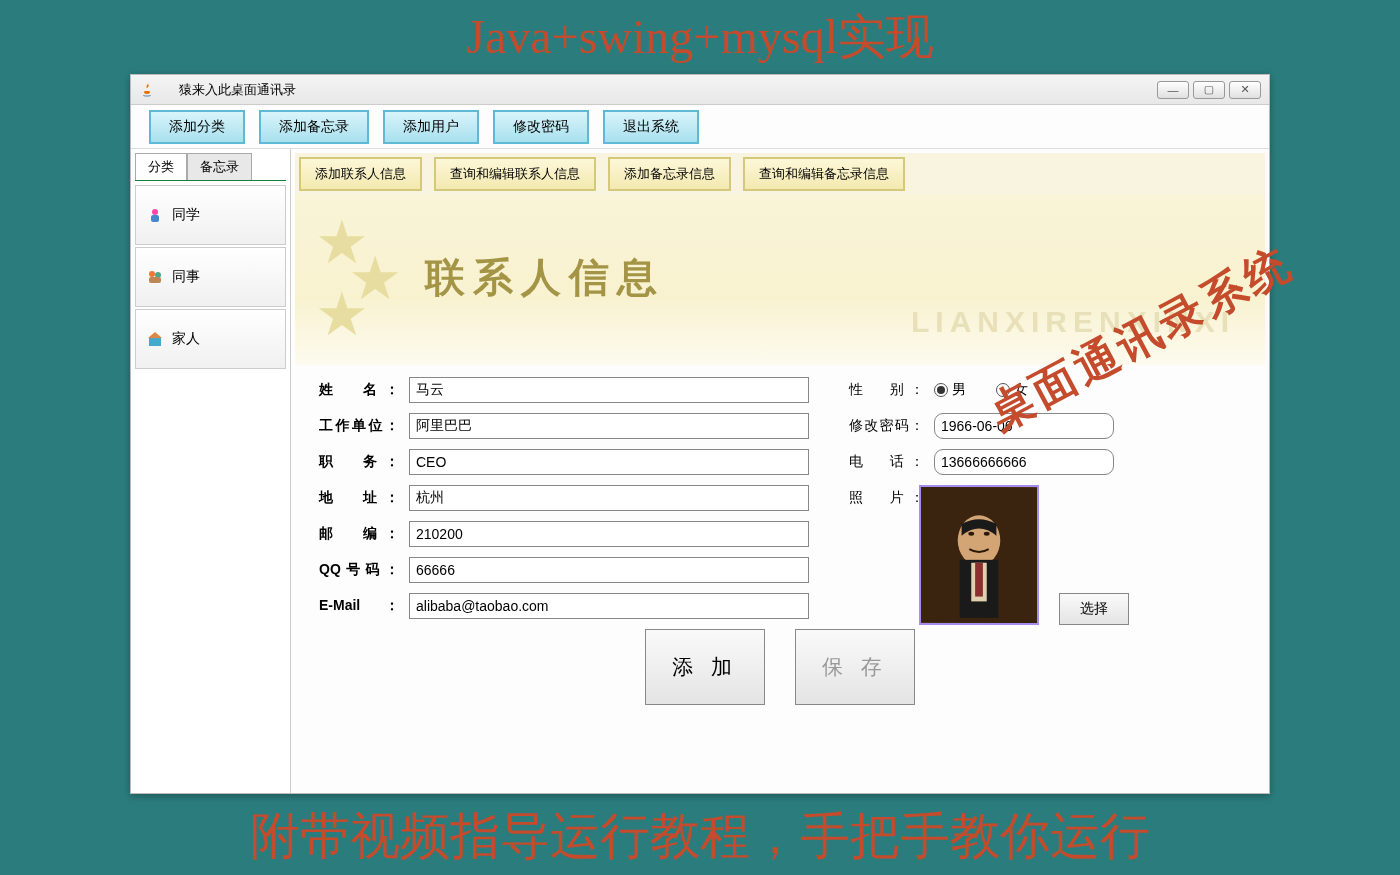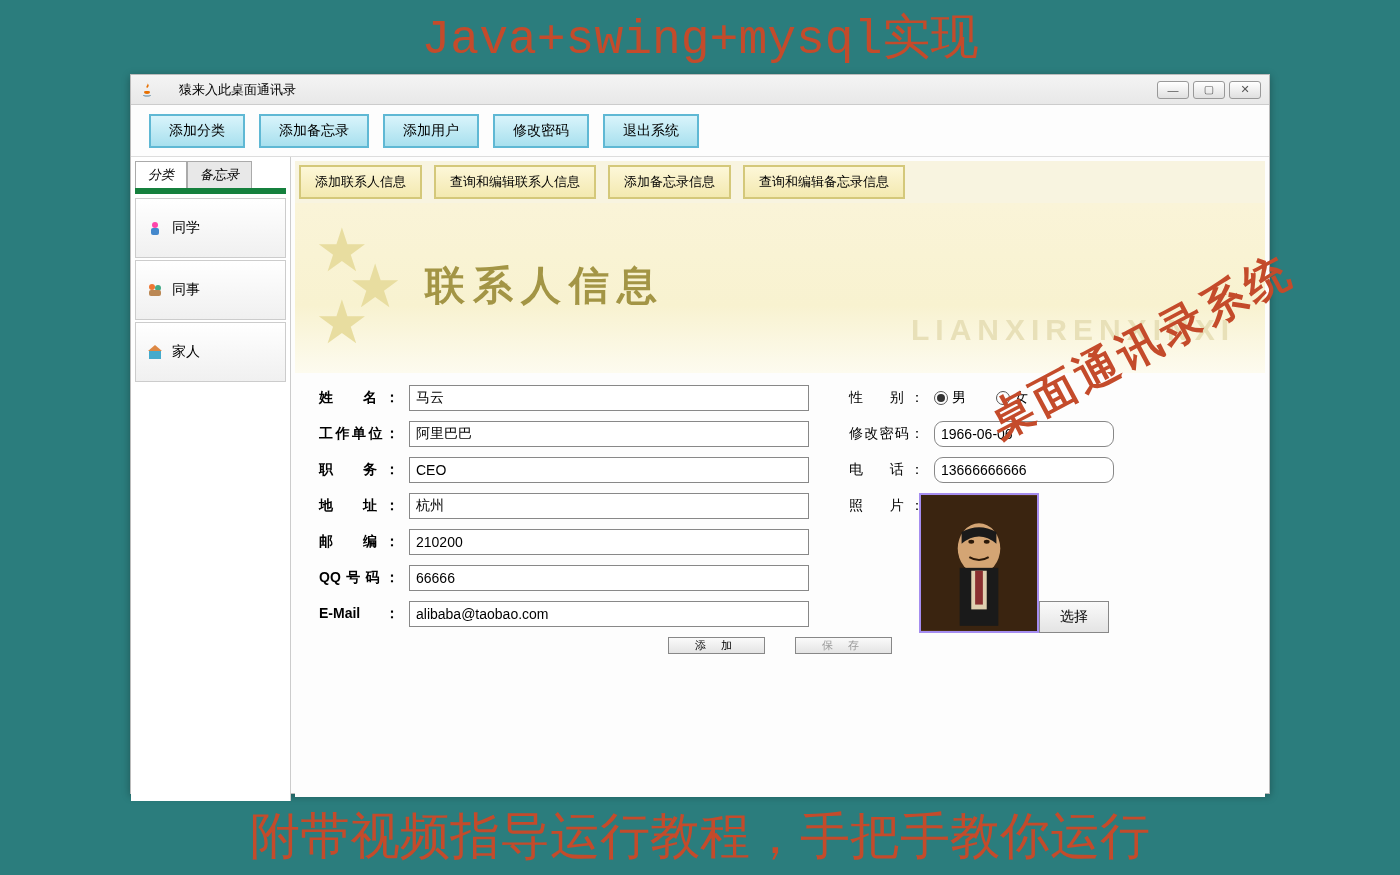--- a/index.html
+++ b/index.html
@@ -9,21 +9,21 @@
       width: 1400px;
       height: 875px;
       position: relative;
       overflow: hidden;
     }
     .header-text {
       text-align: center;
       color: #c44b2b;
       font-size: 48px;
       font-weight: normal;
-      font-family: Liberation Mono, monospace;
+      font-family: Liberation Serif, serif;
       padding: 5px 0;
     }
     .footer-text {
       position: absolute;
       bottom: 5px;
       width: 100%;
       text-align: center;
       color: #c44b2b;
       font-size: 50px;
     }
@@ -52,21 +52,21 @@
     }
     .win-controls { display: flex; gap: 4px; }
     .win-btn {
       width: 32px; height: 18px;
       border: 1px solid #999; border-radius: 3px;
       background: linear-gradient(#fff,#e0e0e0);
       display: flex; align-items: center; justify-content: center;
       font-size: 11px; color: #555;
     }
     .toolbar {
-      height: 52px;
+      height: 44px;
       background: #fdfdfd;
       border-bottom: 1px solid #ddd;
       display: flex;
       align-items: center;
       padding: 0 18px;
       gap: 14px;
     }
     .tb-btn {
       padding: 6px 18px;
       background: linear-gradient(#d9f4fb, #a8e0ee);
@@ -75,21 +75,21 @@
       cursor: pointer;
       color: #000;
     }
     .content { display: flex; height: calc(100% - 74px); }
     .sidebar {
       width: 160px;
       border-right: 1px solid #ccc;
       background: #fff;
       padding: 4px;
     }
-    .side-tabs { display: flex; border-bottom: 6px solid #15803d; font-style: italic; }
+    .side-tabs { display: flex; border-bottom: 1px solid #15803d; }
     .side-tab {
       padding: 4px 12px;
       font-size: 13px;
       background: #e8e8e8;
       border: 1px solid #aaa;
       border-bottom: none;
       cursor: pointer;
     }
     .side-tab.active { background: #fff; }
     .side-list { margin-top: 4px; }
@@ -221,24 +221,24 @@
       font-size: 14px;
       cursor: pointer;
     }
     .action-row {
       display: flex;
       gap: 30px;
       justify-content: center;
       margin-top: 10px;
     }
     .action-btn {
-      padding: 0 26px;
+      padding: 23px 26px;
       border: 1px solid #888;
       background: linear-gradient(#fafafa,#e4e4e4);
-      font-size: 11px;
+      font-size: 21px;
       letter-spacing: 6px;
       cursor: pointer;
     }
     .action-btn.disabled { color: #999; }
   </style>
 </head>
 <body>
 
 <div class="header-text">Java+swing+mysql实现</div>
 
@@ -363,21 +363,21 @@
           <div class="form-row">
             <span class="form-label">QQ号码：</span>
             <input class="form-input wide-input" value="66666" style="">
           </div>
 
           <div class="form-row">
             <span class="form-label">E-Mail：</span>
             <input class="form-input wide-input" value="alibaba@taobao.com" style="">
           </div>
 
-          <div style="position:absolute; left:600px; top:0; display:flex; align-items:flex-end;">
+          <div style="position:absolute; left:600px; top:0; display:flex; gap:20px; align-items:flex-end;">
             <div class="photo-box">
               <div class="photo-placeholder">
                 <svg viewBox="0 0 120 140" width="120" height="140">
                   <rect width="120" height="140" fill="#3a2410"></rect>
                   <ellipse cx="60" cy="55" rx="22" ry="26" fill="#d4a574"></ellipse>
                   <rect x="40" y="75" width="40" height="60" fill="#1a1a1a"></rect>
                   <rect x="52" y="78" width="16" height="40" fill="#e0d0b0"></rect>
                   <rect x="56" y="78" width="8" height="35" fill="#8a3030"></rect>
                   <ellipse cx="52" cy="48" rx="3" ry="2" fill="#2a1808"></ellipse>
                   <ellipse cx="68" cy="48" rx="3" ry="2" fill="#2a1808"></ellipse>

